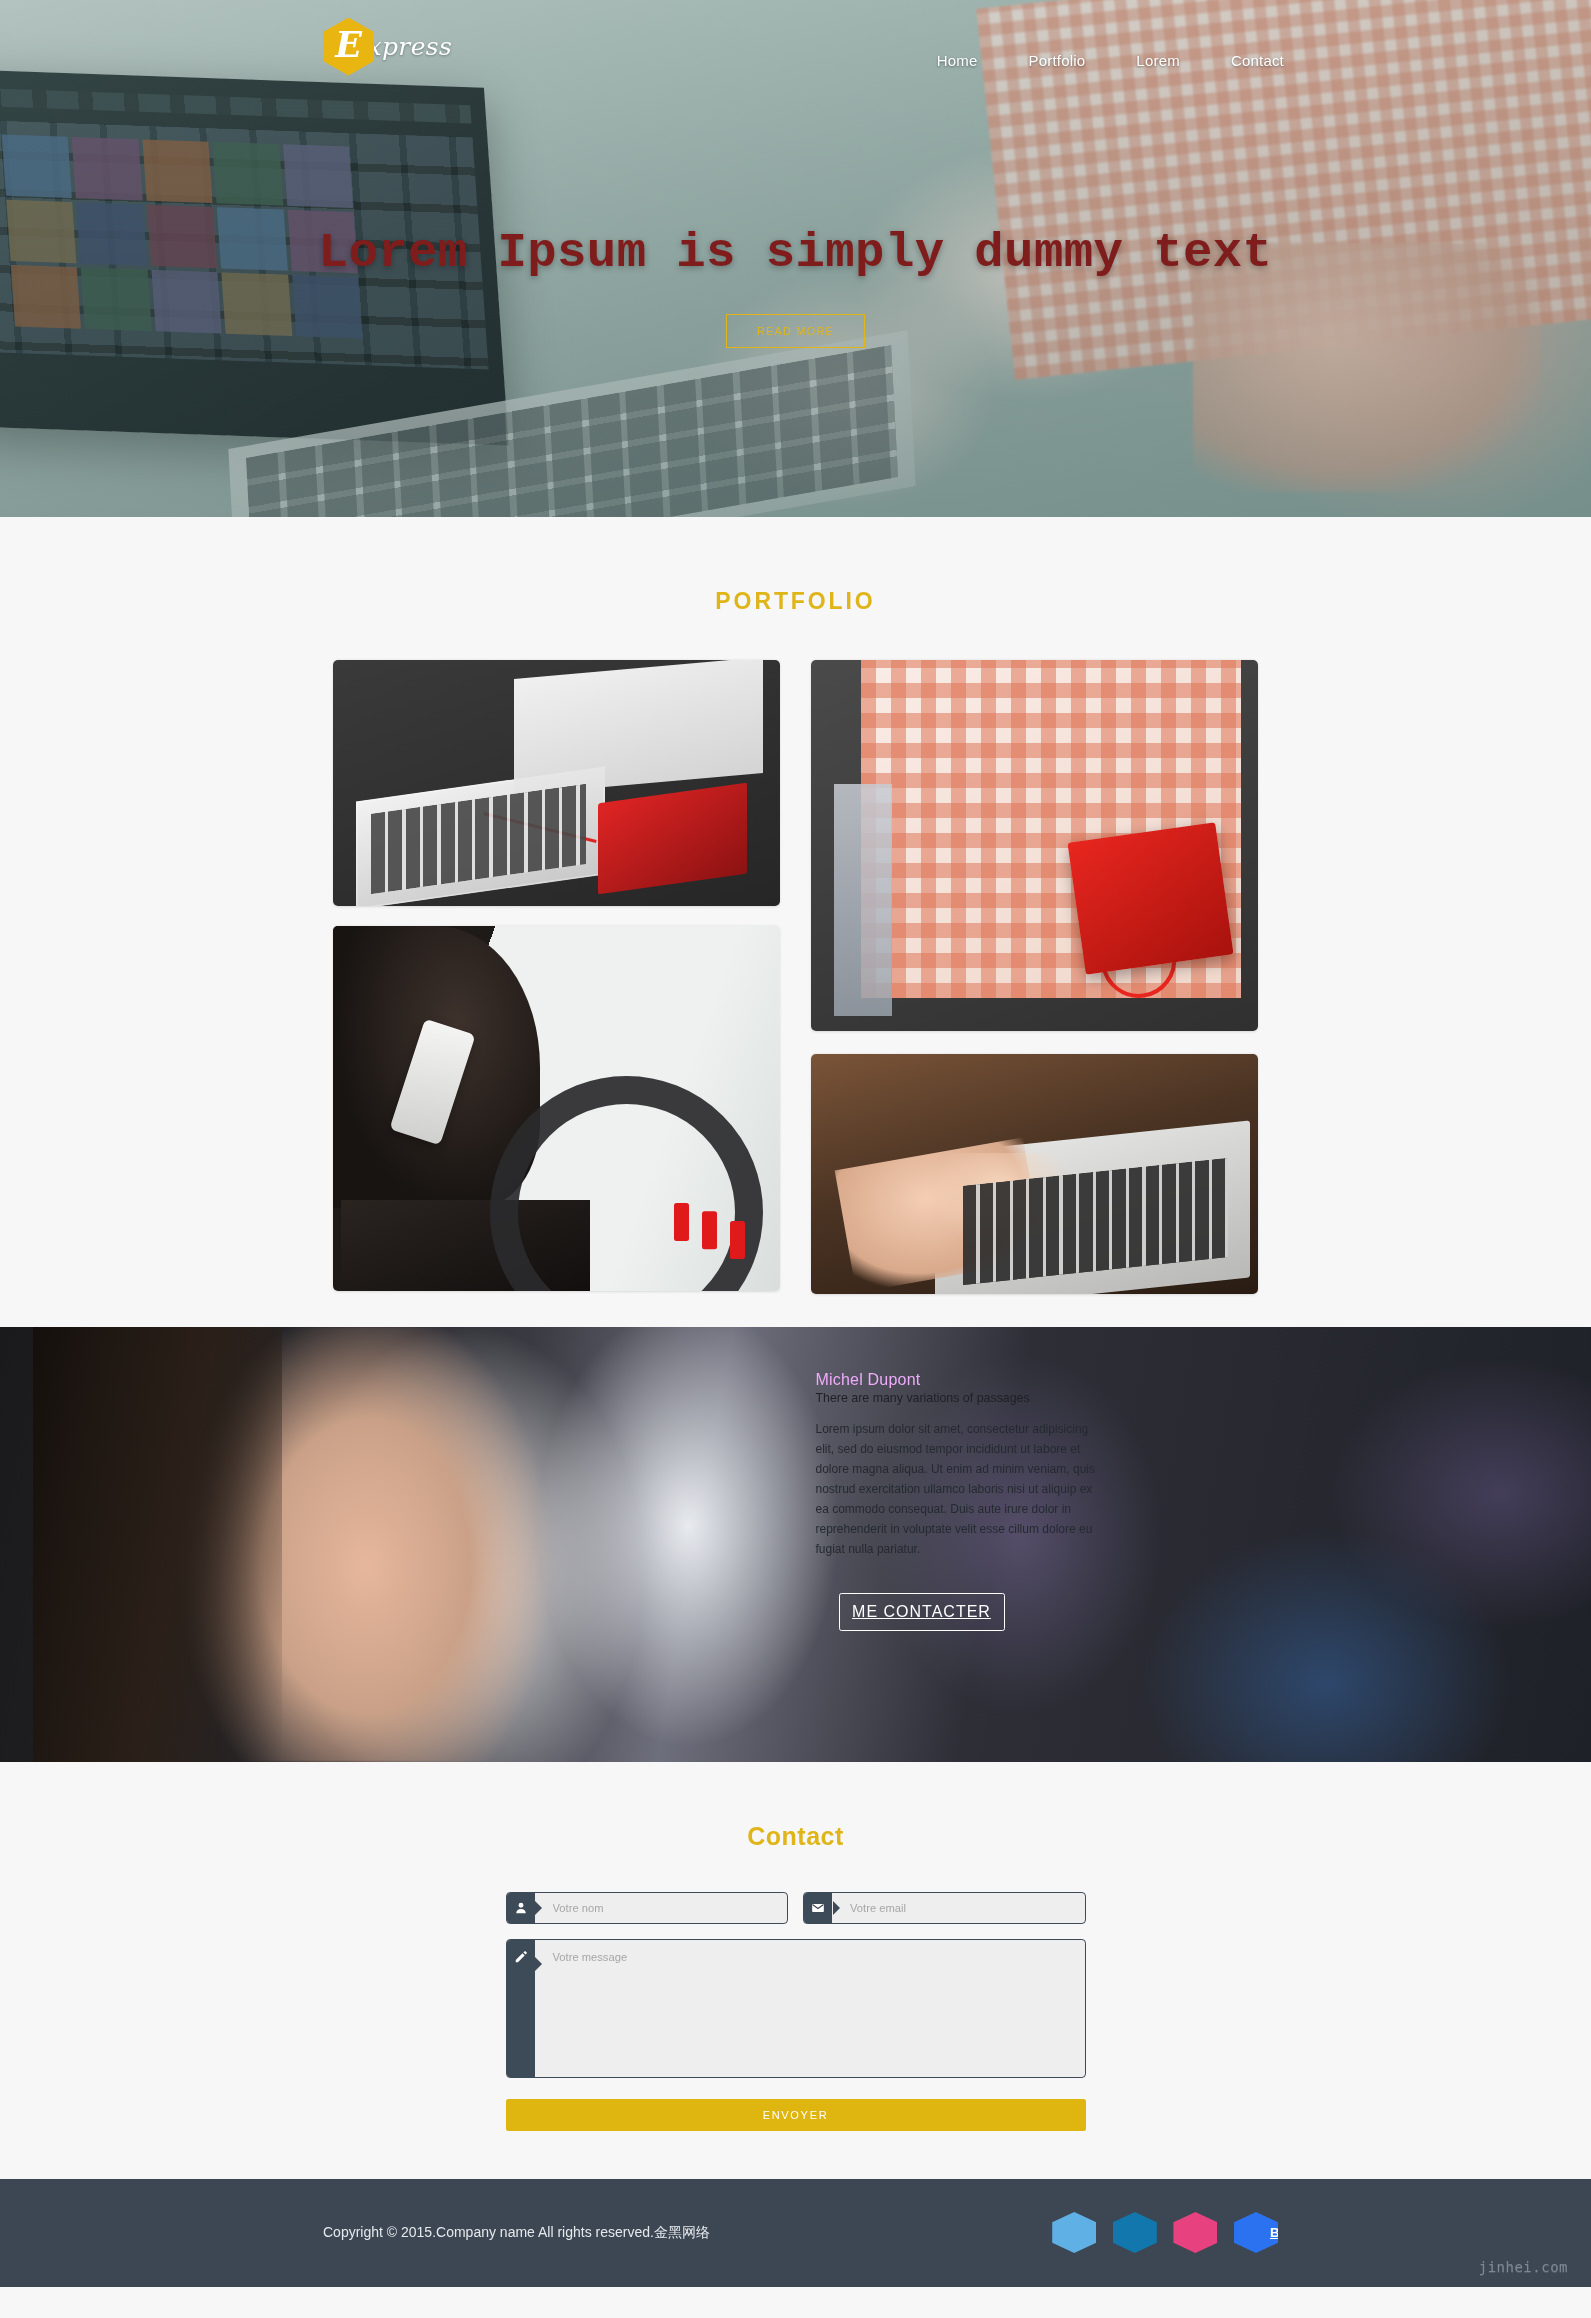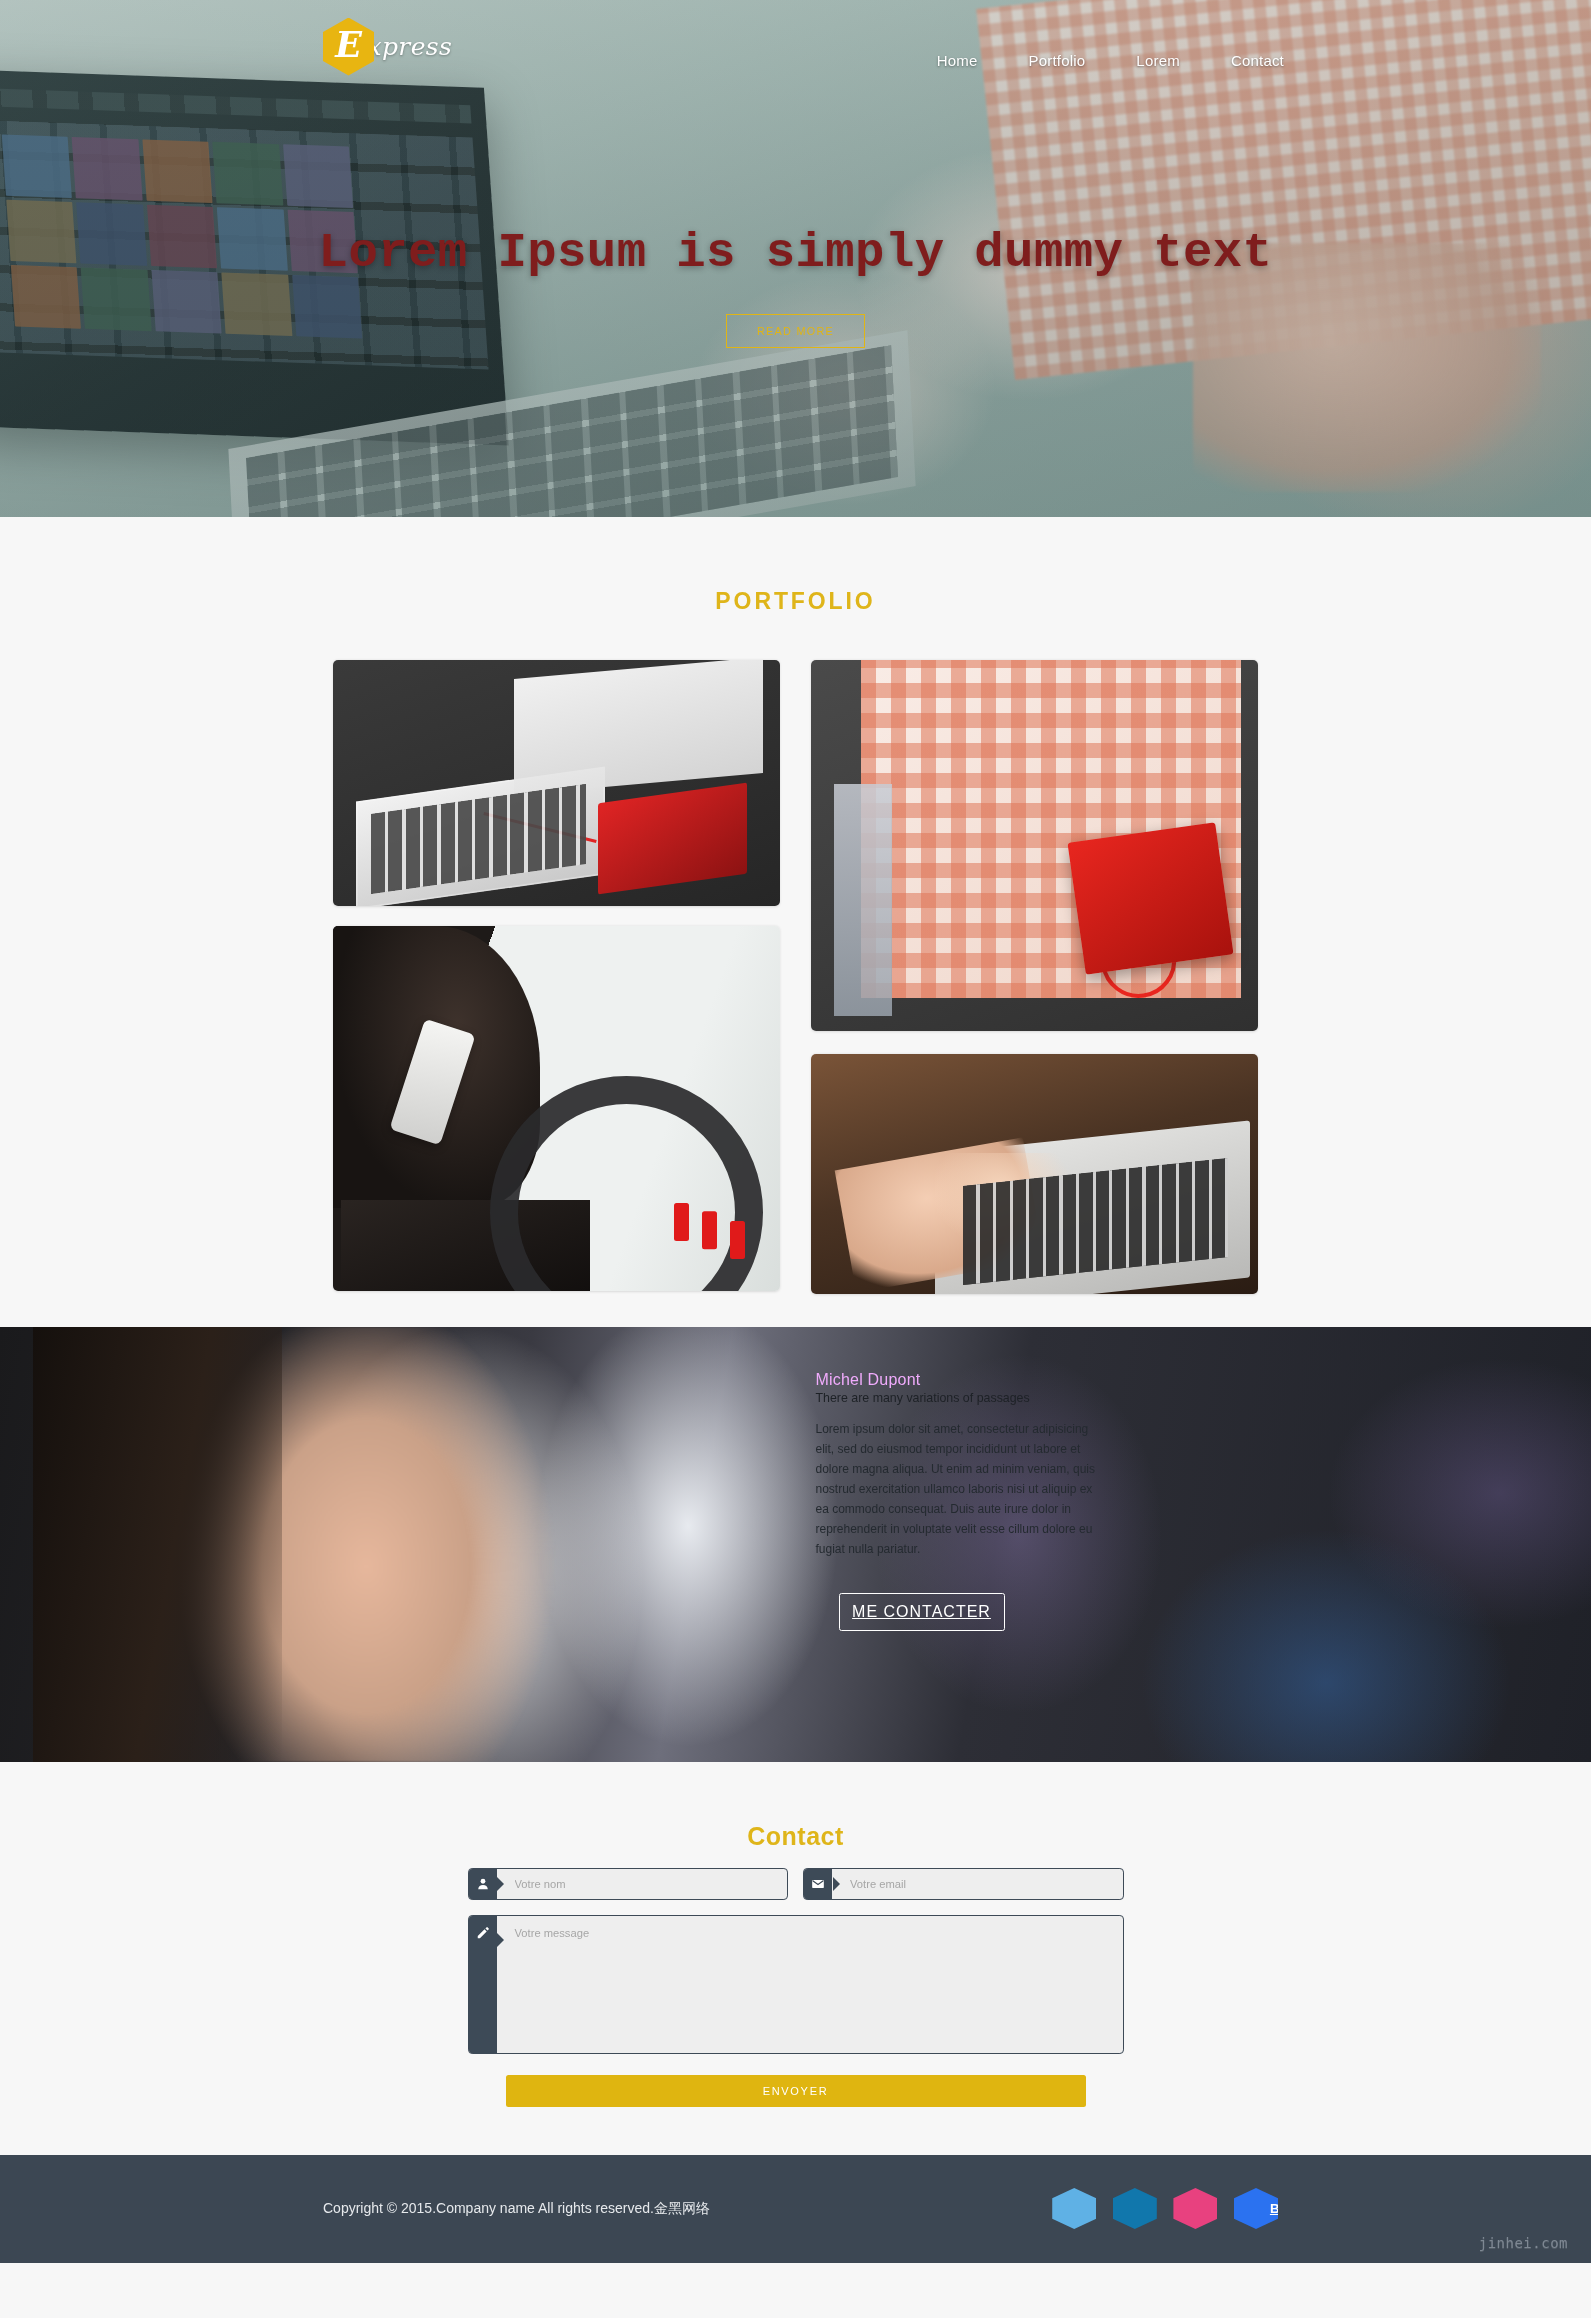--- a/index.html
+++ b/index.html
@@ -306,21 +306,21 @@
     cursor:pointer;
     text-align:center;
     text-decoration:underline;
   }
 
   
   .contact { background:#f7f7f7; padding:60px 0 48px; }
   .sec-title-contact {
     text-align:center; color:#dfb51a; font-weight:700; font-size:25px; letter-spacing:0.5px;
   }
-  .form { width:656px; margin:17px auto 0; }
+  .form { width:580px; margin:41px auto 0; }
   .row-2 { display:flex; gap:15px; }
   .field {
     display:flex; align-items:stretch;
     flex:1;
     border:1.2px solid #3d4a57;
     border-radius:4.1px;
     background:#eeeeee;
     overflow:hidden;
     height:31.5px;
   }

